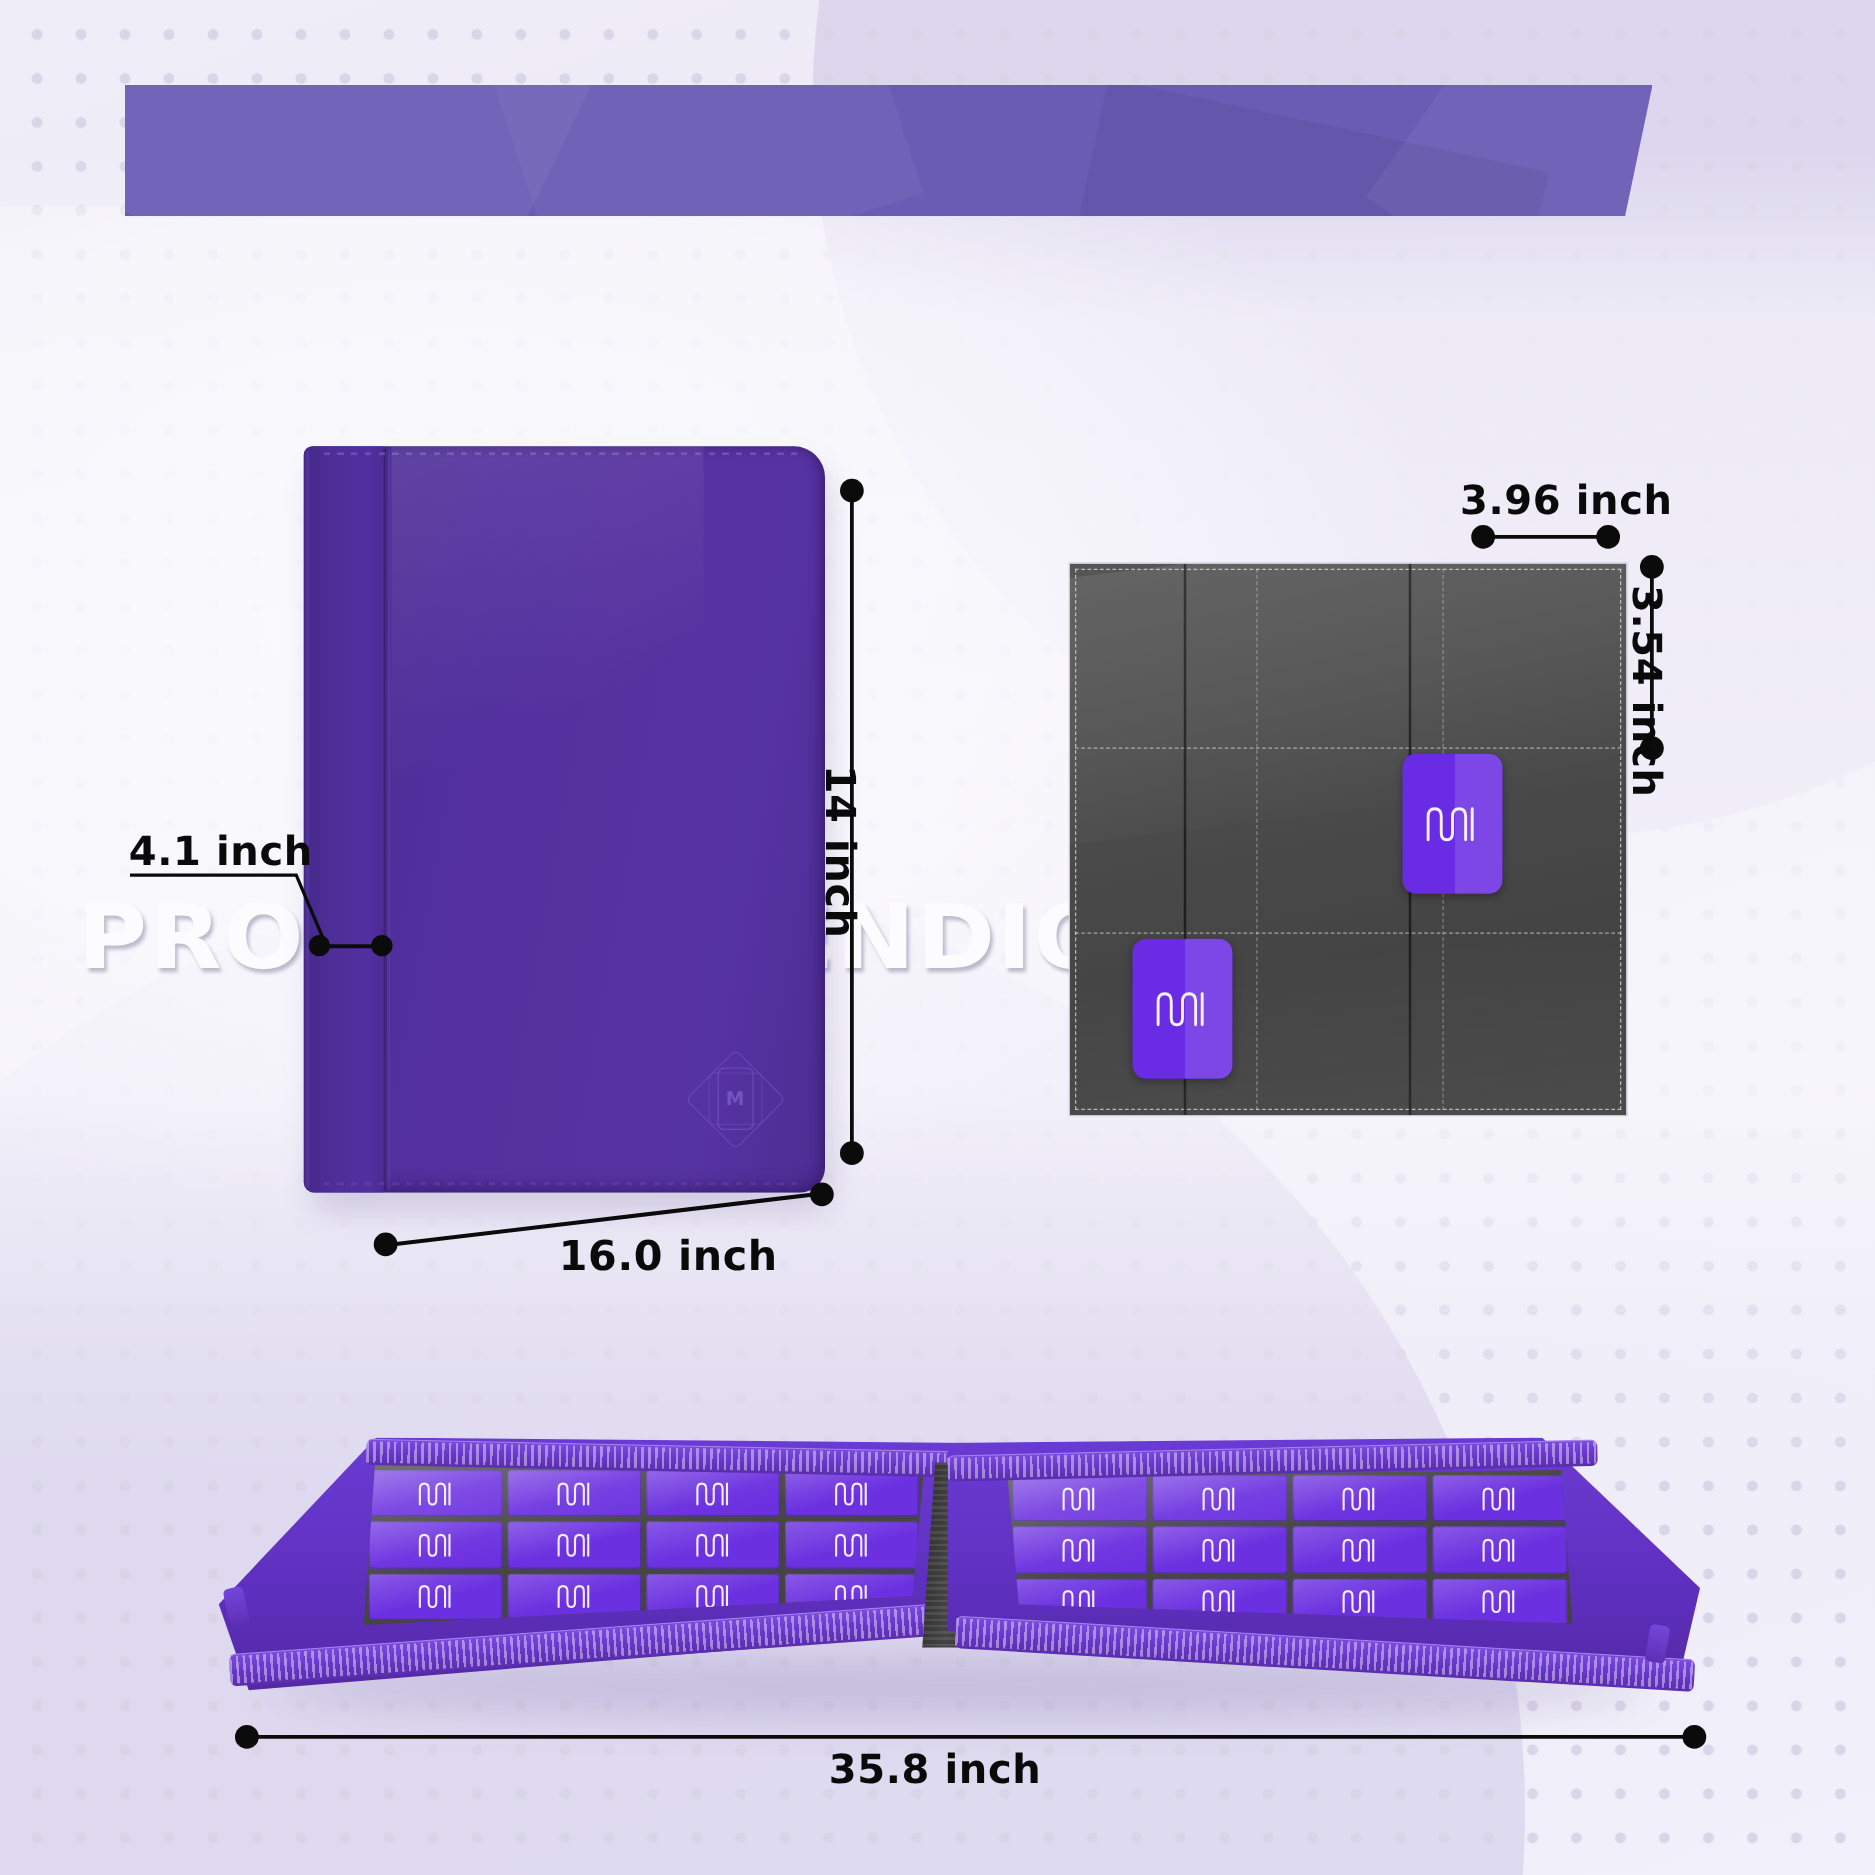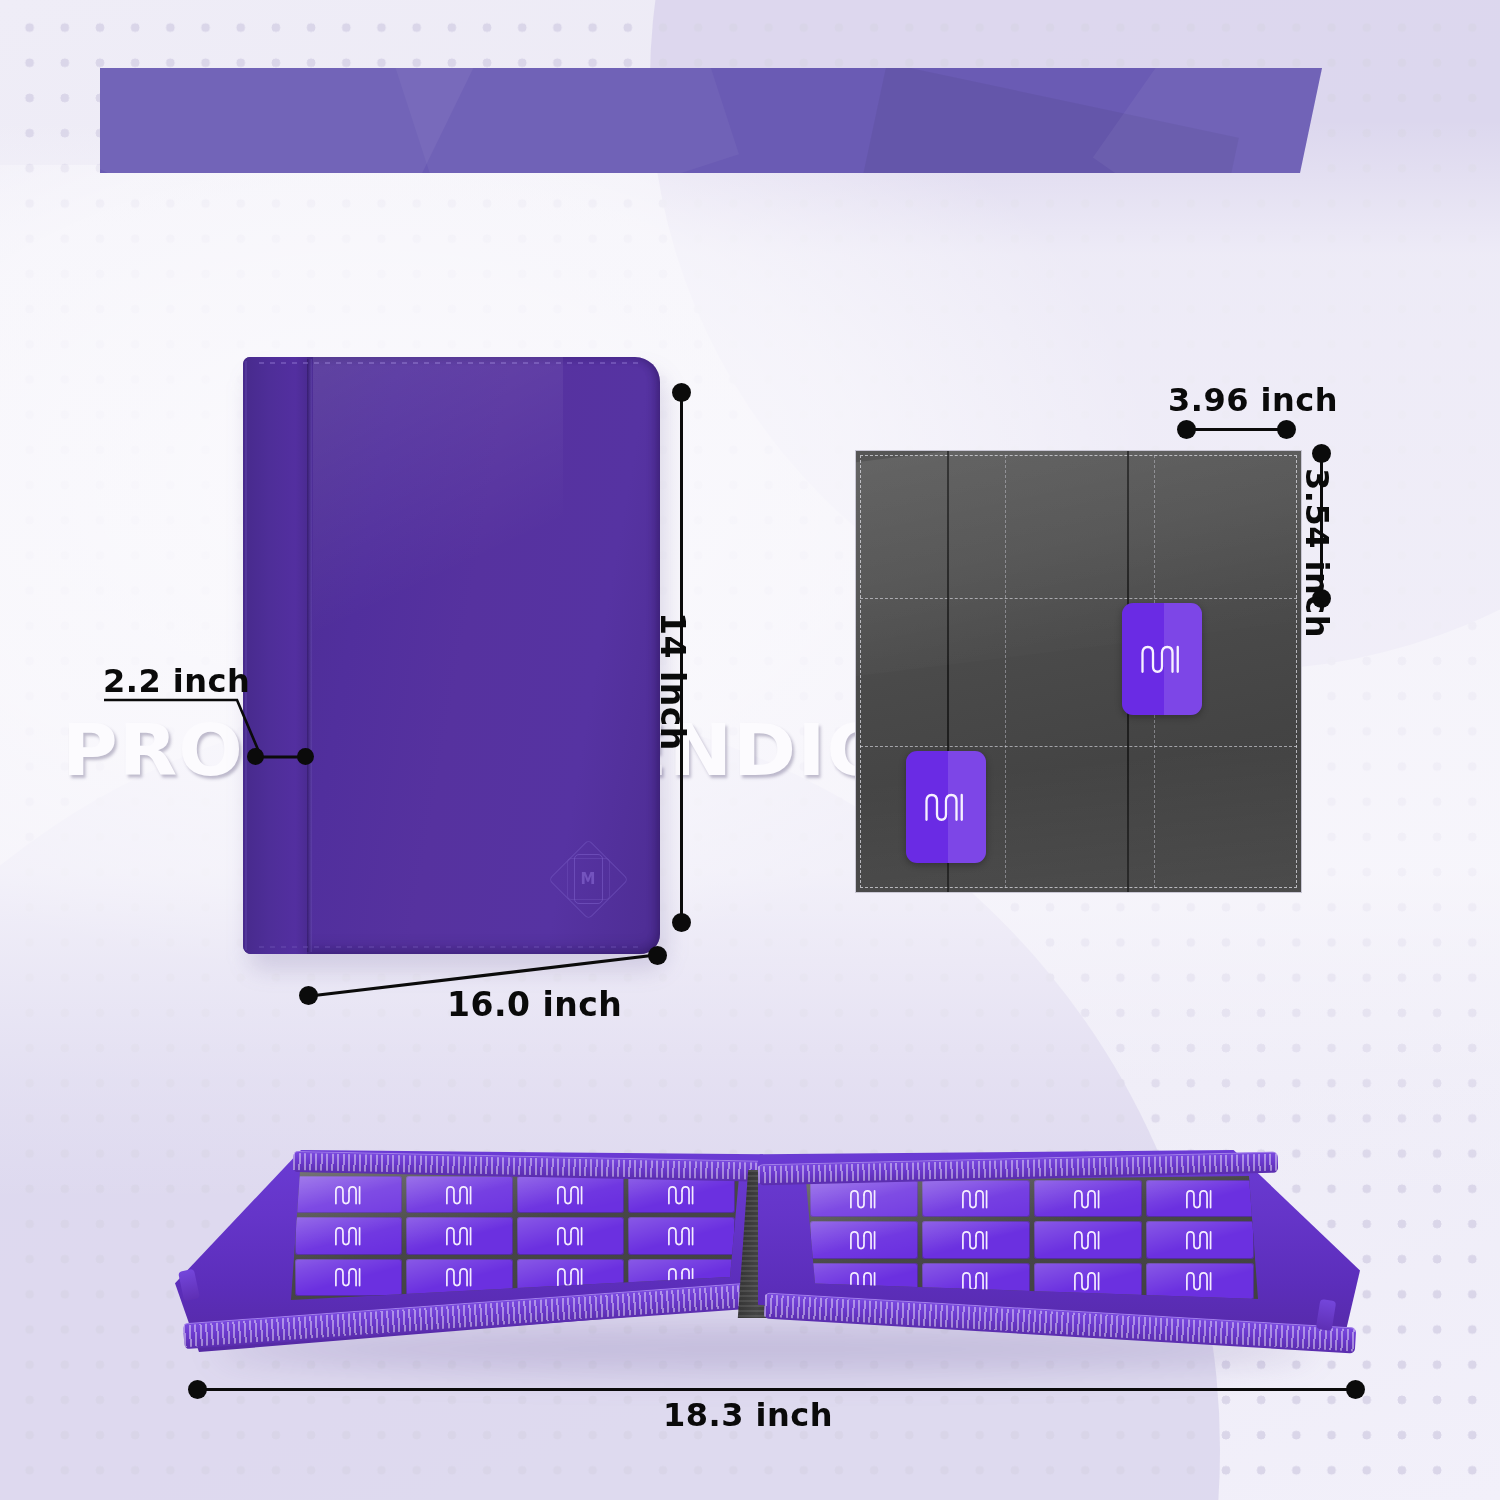--- a/index.html
+++ b/index.html
@@ -347,21 +347,21 @@
 <div class="dim-label" id="lbl-132">16.0 inch</div>
 
 <div class="leader" style="position:absolute; left:0; top:0;">
   <svg width="1500" height="1500" viewBox="0 0 1500 1500">
     <polyline points="104,700 237,700 259,752" fill="none" stroke="#0B0B0B" stroke-width="2.6"></polyline>
     <line x1="256" y1="757" x2="306" y2="757" stroke="#0B0B0B" stroke-width="3.2"></line>
   </svg>
 </div>
 <div class="dim-dot sm" style="left:247px; top:748px;"></div>
 <div class="dim-dot sm" style="left:297px; top:748px;"></div>
-<div class="dim-label" id="lbl-22">2.2 inch</div>
+<div class="dim-label" id="lbl-22">4.1 inch</div>
 
 <div id="grid-panel">
   <div class="gp-dashed-frame"></div>
 
   <div class="gp-vdash" style="left:149px;"></div>
   <div class="gp-vdash" style="left:298px;"></div>
   <div class="gp-hdash" style="top:147px;"></div>
   <div class="gp-hdash" style="top:295px;"></div>
 
   <div class="gp-vline" style="left:91px;"></div>
@@ -559,13 +559,13 @@
     <div class="ob-zip zip-r-bot">
         <div class="teeth"></div>
       </div>
     <div class="ob-pull" style="right:26px; top:150px; transform:rotate(9deg);"></div>
   </div>
 </div>
 
 <div class="dim-line-h" style="left:197px; top:1388px; width:1158px;"></div>
 <div class="dim-dot" style="left:188px; top:1380px;"></div>
 <div class="dim-dot" style="left:1346px; top:1380px;"></div>
-<div class="dim-label" id="lbl-268">18.3 inch</div>
+<div class="dim-label" id="lbl-268">35.8 inch</div>
 
 </body></html>

